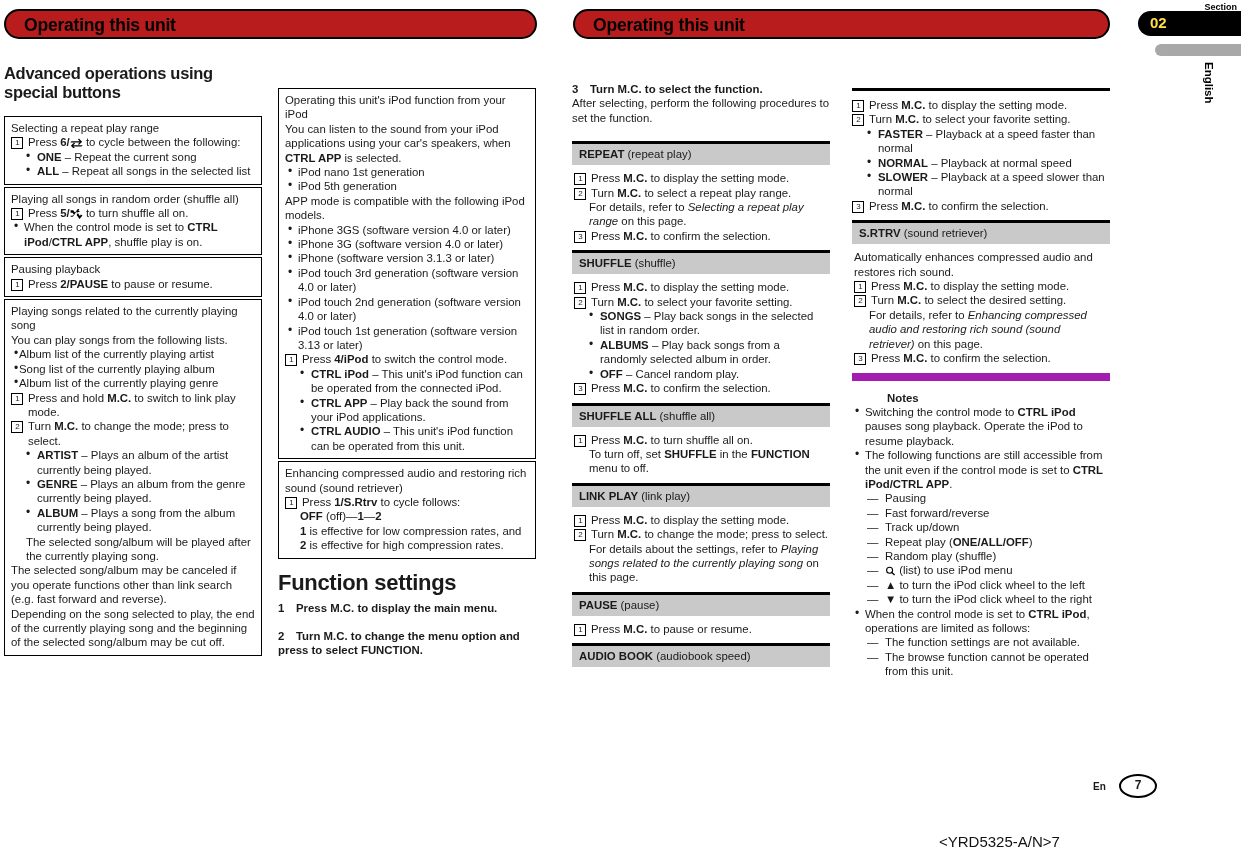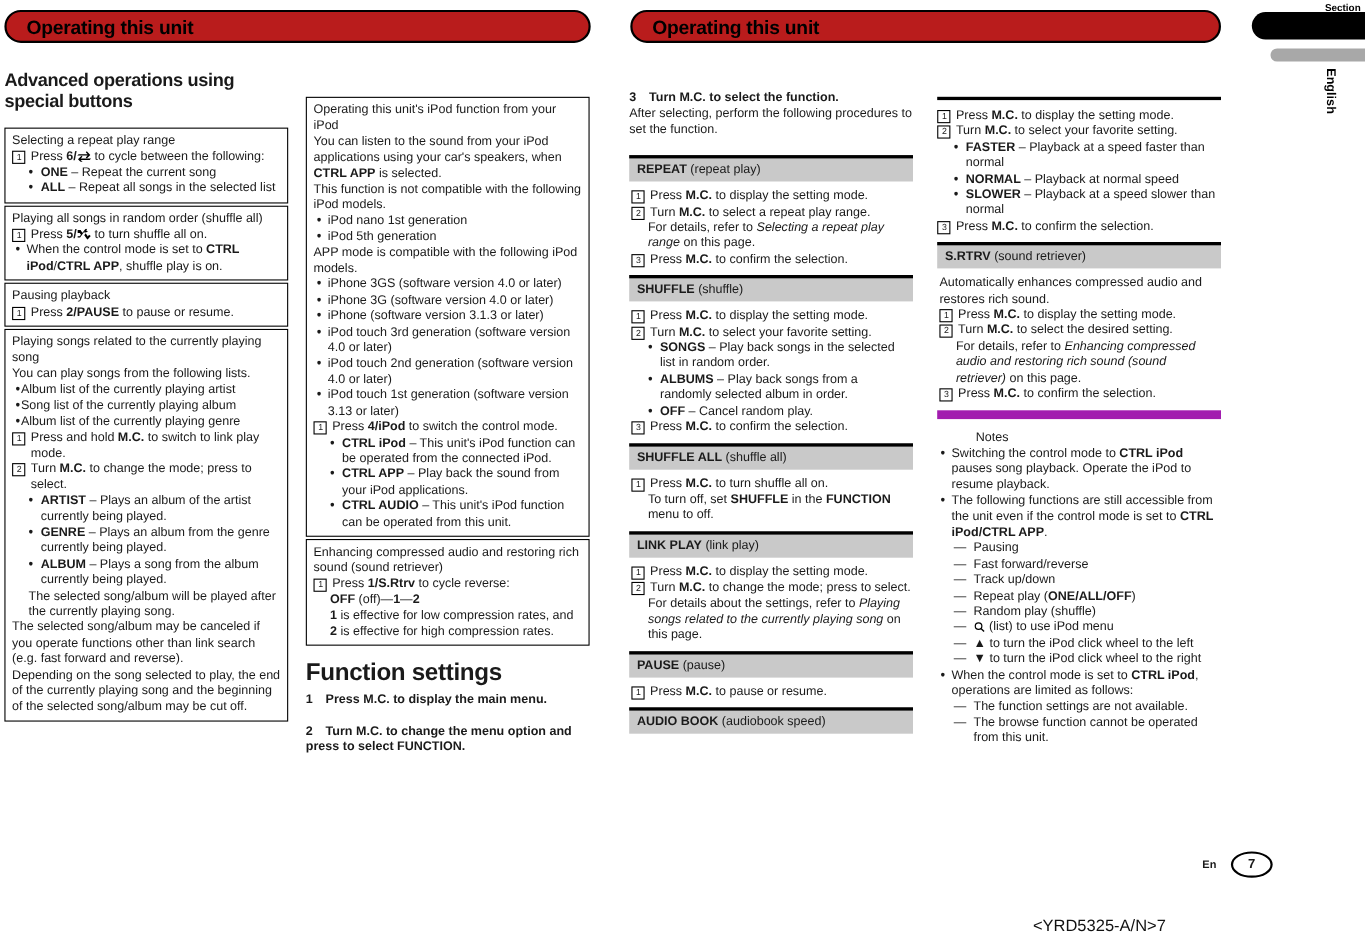--- a/index.html
+++ b/index.html
@@ -80,21 +80,21 @@
 
   
   #section-label{
     position:absolute;right:4px;top:2px;font-size:9px;font-weight:bold;color:#000;
   }
   #section-pill{
     position:absolute;right:0px;top:11px;width:103px;height:25px;background:#000;
     border-radius:13px 0 0 13px;
   }
   #section-num{
-    position:absolute;left:12px;top:3px;color:#ffffff;font-size:15px;font-weight:bold;margin-top:36px;
+    position:absolute;left:12px;top:3px;color:#fde047;font-size:15px;font-weight:bold;
   }
   #lang-pill{
     position:absolute;right:0px;top:44px;width:86px;height:12px;background:#a8a8a8;
     border-radius:6px 0 0 6px;
   }
   #lang-text{
     position:absolute;right:26px;top:62px;font-size:11.5px;font-weight:bold;
     writing-mode:vertical-rl;letter-spacing:0px;color:#000;
   }
 
@@ -195,21 +195,20 @@
       <p class="line ind">The selected song/album will be played after the currently playing song.</p>
       <p class="line">The selected song/album may be canceled if you operate functions other than link search (e.g. fast forward and reverse).</p>
       <p class="line">Depending on the song selected to play, the end of the currently playing song and the beginning of the selected song/album may be cut off.</p>
     </div>
   </div>
 
   <div class="col" id="col2">
     <div class="bbox">
       <p class="line">Operating this unit's iPod function from your iPod</p>
       <p class="line"><span>You can listen to the sound from your iPod applications using your car's speakers, when </span><b>CTRL APP</b><span> is selected.</span></p>
-      <p class="line">This function is not compatible with the following iPod models.</p>
       <ul>
         <li class="dot">iPod nano 1st generation</li>
         <li class="dot">iPod 5th generation</li>
       </ul>
       <p class="line">APP mode is compatible with the following iPod models.</p>
       <ul>
         <li class="dot">iPhone 3GS (software version 4.0 or later)</li>
         <li class="dot">iPhone 3G (software version 4.0 or later)</li>
         <li class="dot">iPhone (software version 3.1.3 or later)</li>
         <li class="dot">iPod touch 3rd generation (software version 4.0 or later)</li>
@@ -224,21 +223,21 @@
         <li class="dot2"><b>CTRL iPod</b><span> – This unit's iPod function can be operated from the connected iPod.</span></li>
         <li class="dot2"><b>CTRL APP</b><span> – Play back the sound from your iPod applications.</span></li>
         <li class="dot2"><b>CTRL AUDIO</b><span> – This unit's iPod function can be operated from this unit.</span></li>
       </ul>
     </div>
 
     <div class="bbox">
       <p class="line">Enhancing compressed audio and restoring rich sound (sound retriever)</p>
       <div class="step">
         <span class="num">1</span>
-        <span class="sbody"><span>Press </span><b>1/S.Rtrv</b><span> to cycle reverse:</span></span>
+        <span class="sbody"><span>Press </span><b>1/S.Rtrv</b><span> to cycle follows:</span></span>
       </div>
       <p class="line ind"><b>OFF</b><span> (off)—</span><b>1</b><span>—</span><b>2</b></p>
       <p class="line ind"><b>1</b><span> is effective for low compression rates, and </span><b>2</b><span> is effective for high compression rates.</span></p>
     </div>
 
     <h3 class="fs">Function settings</h3>
     <p class="line" style="font-weight:bold;margin-bottom:14px;"><span style="display:inline-block;width:18px">1</span><span>Press M.C. to display the main menu.</span></p>
     <p class="line" style="font-weight:bold;"><span style="display:inline-block;width:18px">2</span><span>Turn M.C. to change the menu option and press to select FUNCTION.</span></p>
   </div>
 
@@ -350,21 +349,21 @@
           <span class="num">2</span>
           <span class="sbody"><span>Turn </span><b>M.C.</b><span> to select the desired setting.</span></span>
         </div>
       <p class="line ind"><span>For details, refer to </span><i>Enhancing compressed audio and restoring rich sound (sound retriever)</i><span> on this page.</span></p>
       <div class="step">
           <span class="num">3</span>
           <span class="sbody"><span>Press </span><b>M.C.</b><span> to confirm the selection.</span></span>
         </div>
     </div>
 
-    <p class="line" style="font-weight:normal;margin-top:10px;padding-left:35px;">Notes</p>
+    <p class="line" style="font-weight:bold;margin-top:10px;padding-left:35px;">Notes</p>
     <ul>
       <li class="dot"><span>Switching the control mode to </span><b>CTRL iPod</b><span> pauses song playback. Operate the iPod to resume playback.</span></li>
       <li class="dot"><span>The following functions are still accessible from the unit even if the control mode is set to </span><b>CTRL iPod/CTRL APP</b><span>.</span>
         <ul>
           <li class="dash">Pausing</li>
           <li class="dash">Fast forward/reverse</li>
           <li class="dash">Track up/down</li>
           <li class="dash">Repeat play (<b>ONE/ALL/OFF</b>)</li>
           <li class="dash">Random play (shuffle)</li>
           <li class="dash"><svg class="icon-inline" width="11" height="10" viewBox="0 0 11 10">

